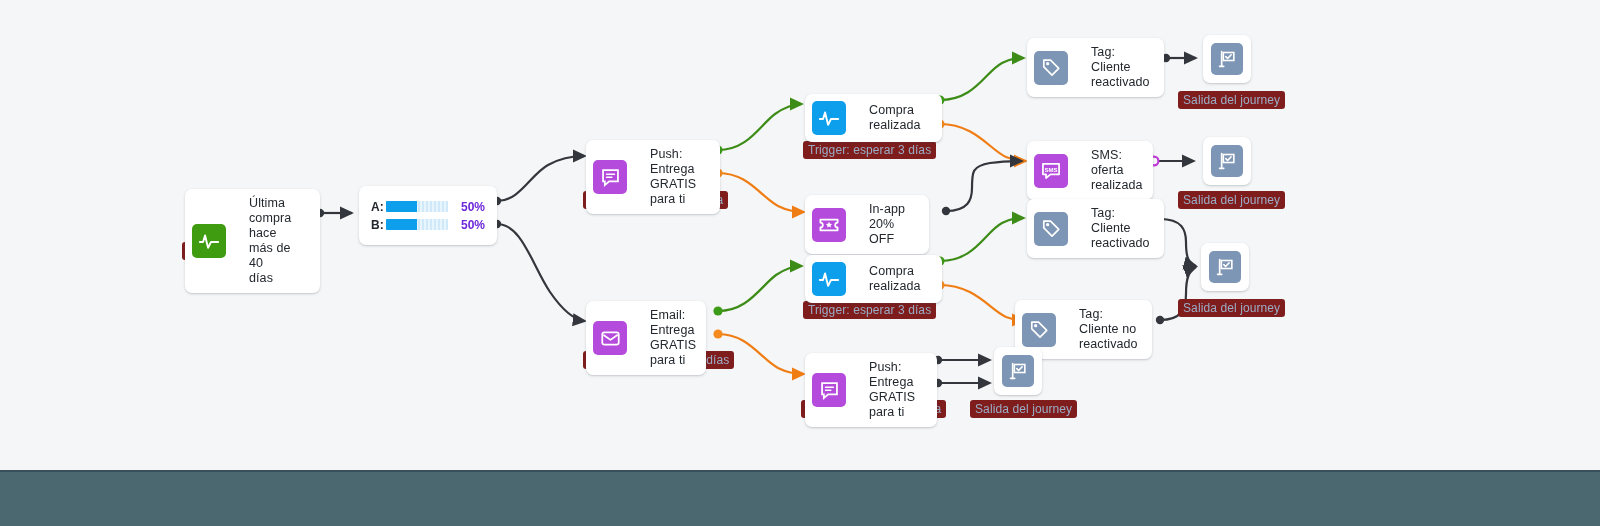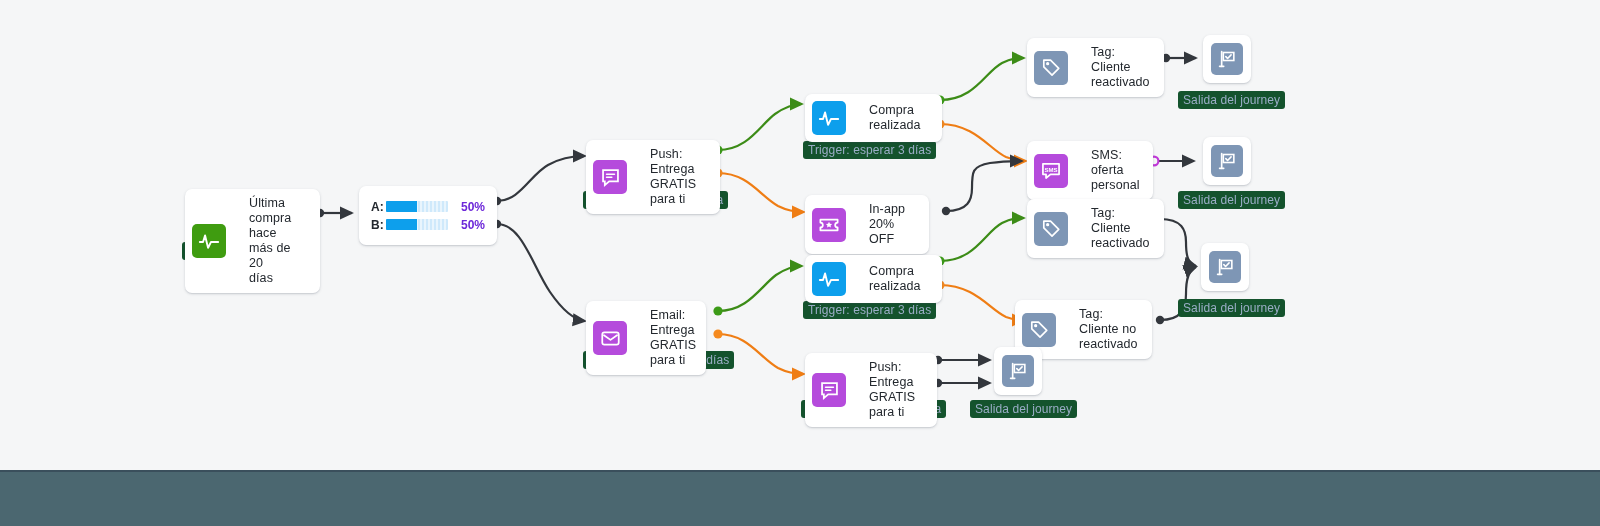--- a/index.html
+++ b/index.html
@@ -105,21 +105,21 @@
   .split-pct {
     font-size: 12px; font-weight: bold; color: #6d28d9;
     width: 30px; flex: 0 0 30px; text-align: right;
   }
 
   
   .caption {
     position: absolute;
     font-size: 12px;
     color: #9aadc6;
-    background: #14532d;
+    background: #7f1d1d;
     border-radius: 3px;
     padding: 2px 5px;
     white-space: nowrap;
     z-index: 4;
     letter-spacing: .1px;
   }
 
   
   #bottomband {
     position: absolute;
@@ -201,21 +201,21 @@
     <circle cx="938" cy="383" r="4.2" fill="#33373d"></circle>
   </svg>
 
   <div class="node" style="left:185px; top:189px; width:135px;">
     <div class="tile green">
       <svg width="22" height="22" viewBox="0 0 24 24">
           <path d="M2 13h3.5l2.2-7 3.3 13.5L14.2 13H22" fill="none" stroke="#fff" stroke-width="2.1" stroke-linejoin="round" stroke-linecap="round"></path>
         </svg>
     </div>
     <div class="txt">Última compra
-hace más de 20
+hace más de 40
 días</div>
   </div>
   <div class="caption" style="left:182px; top:242px;">Empezar journey</div>
 
   <div class="splitnode" style="left:359px; top:186px;">
     <div class="split-row">
       <span class="split-key">A:</span>
       <span class="split-bar">
           <span class="split-fill" id="fillA" style="width: 50%;"></span>
         </span>
@@ -299,21 +299,21 @@
   <div class="caption" style="left:801px; top:400px;">Esperar la apertura 1 día</div>
 
   <div class="node" style="left:1027px; top:141px; width:126px;">
     <div class="tile purple">
       <svg width="22" height="22" viewBox="0 0 24 24">
           <path d="M3.2 4.2h17.6v11.4h-9.3L6.6 19.6v-4h-3.4z" fill="none" stroke="#fff" stroke-width="1.9" stroke-linejoin="round"></path>
           <text x="12" y="12.6" font-family="Liberation Sans, sans-serif" font-size="6.6" font-weight="bold" fill="#fff" text-anchor="middle">SMS</text>
         </svg>
     </div>
     <div class="txt">SMS: oferta
-personal</div>
+realizada</div>
   </div>
 
   <div class="node" style="left:1027px; top:38px; width:137px;">
     <div class="tile slate">
       <svg width="21" height="21" viewBox="0 0 24 24">
           <path d="M3.2 11.3V3.6h7.7l9.4 9.4-7.7 7.7z" fill="none" stroke="#fff" stroke-width="1.9" stroke-linejoin="round"></path>
           <circle cx="7.6" cy="7.7" r="1.85" fill="#fff"></circle>
         </svg>
     </div>
     <div class="txt">Tag: Cliente

